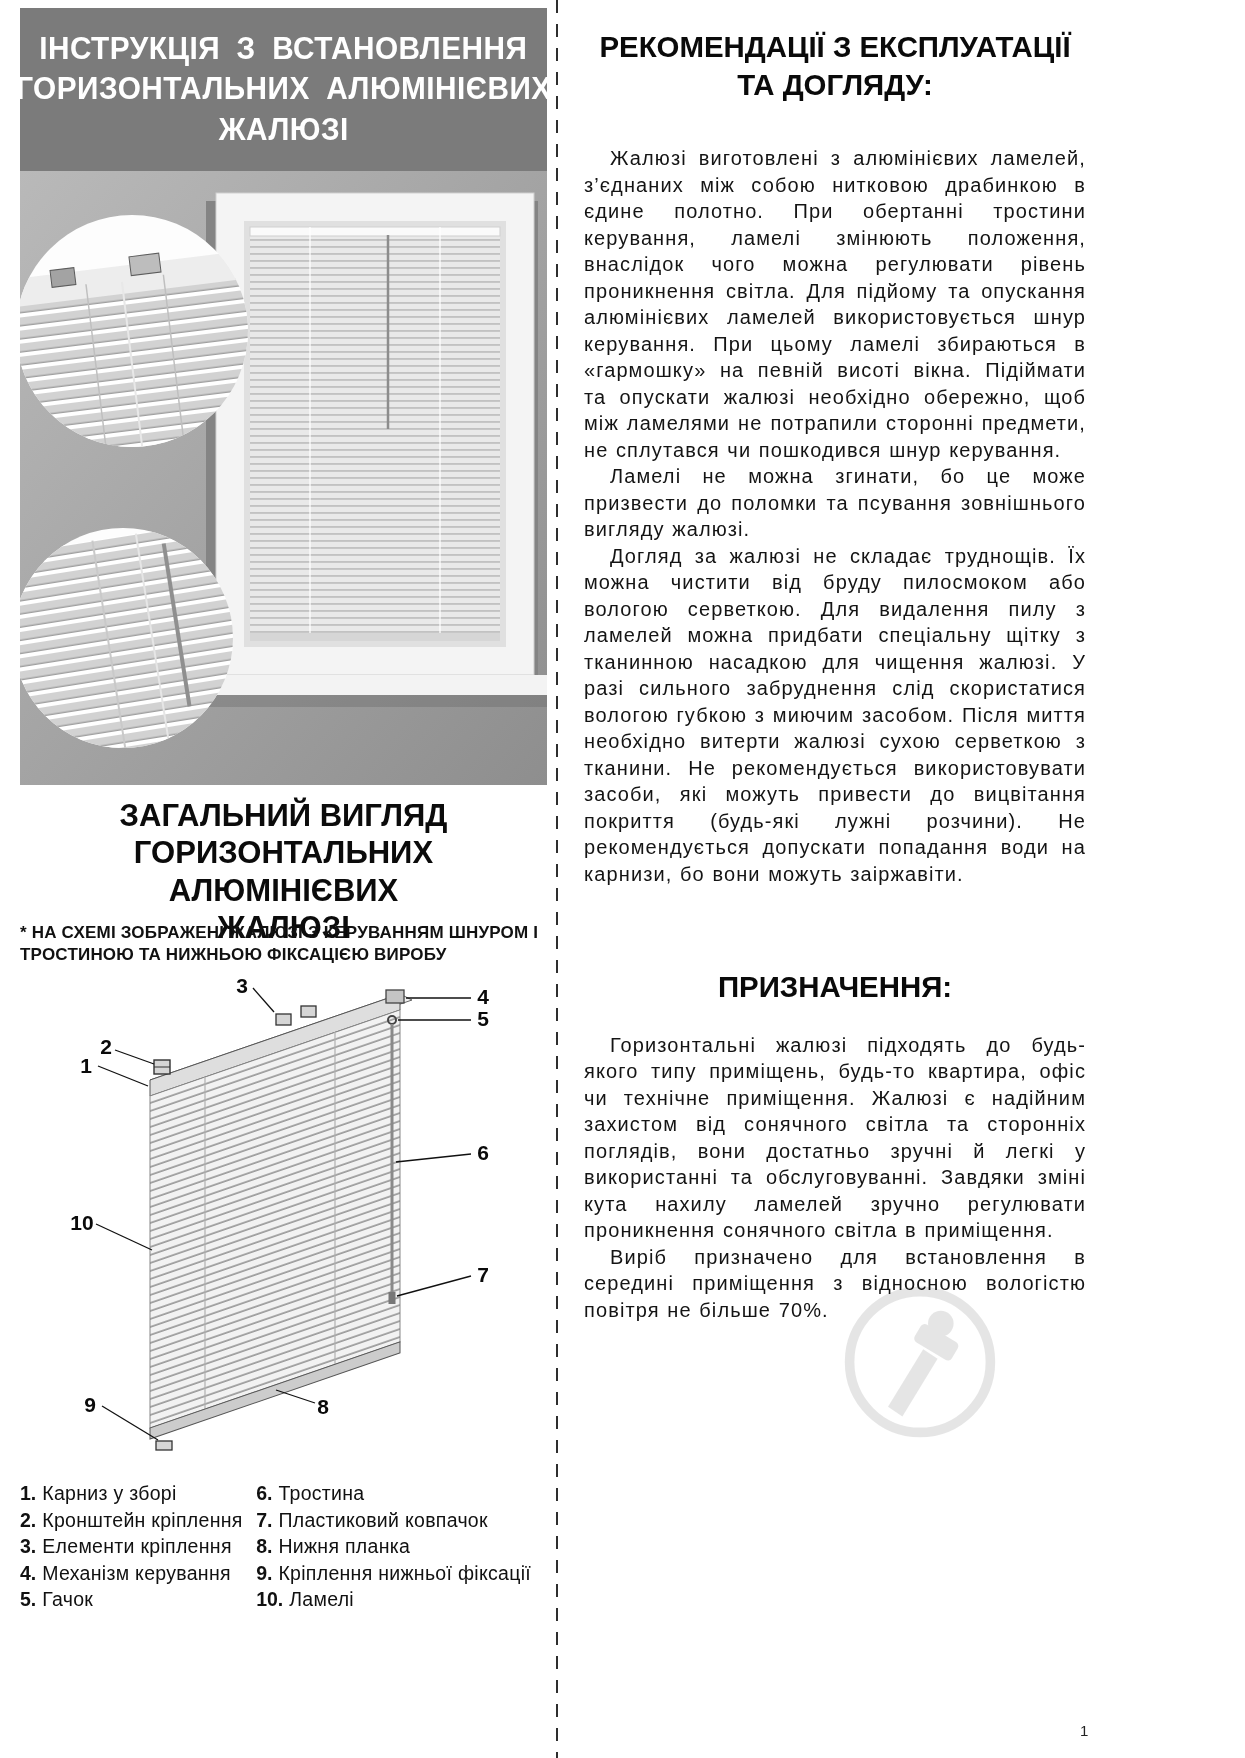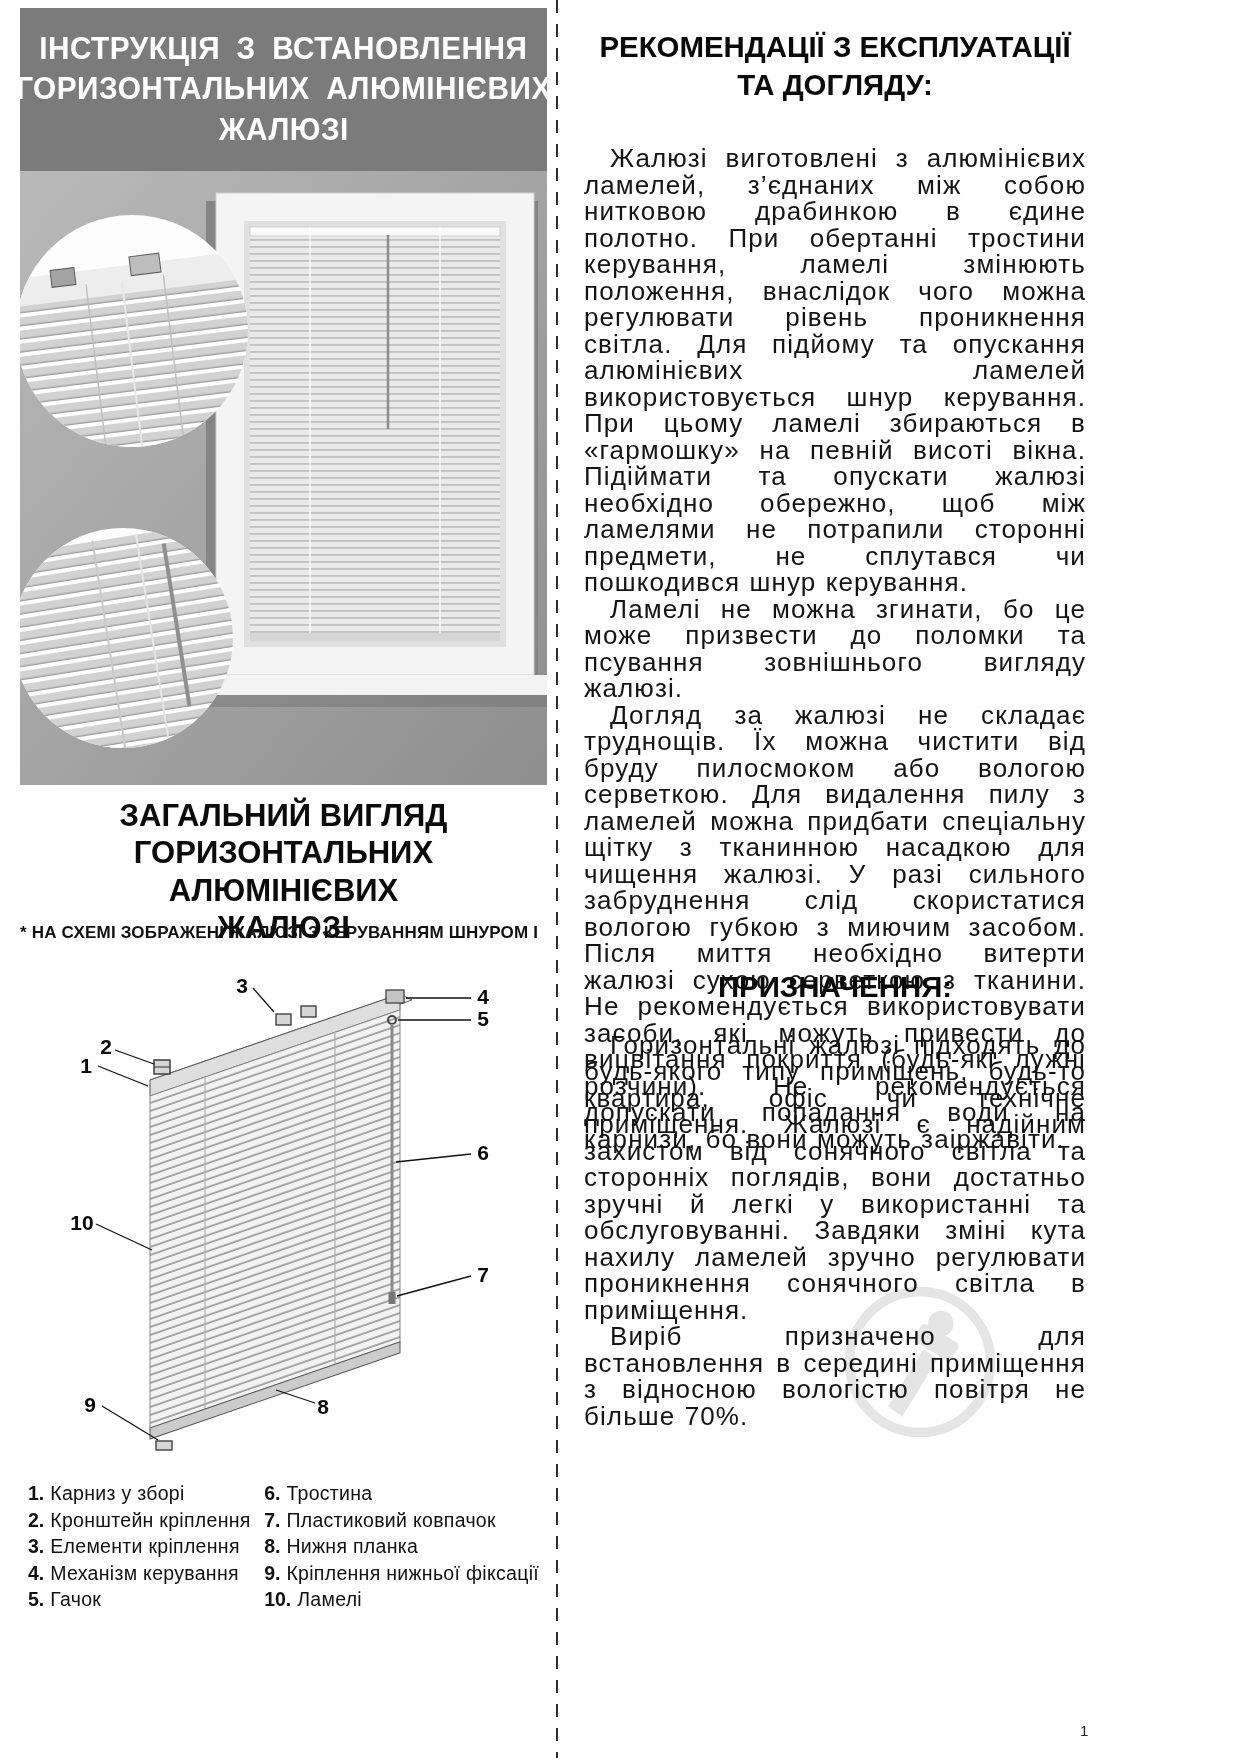--- a/index.html
+++ b/index.html
@@ -16,39 +16,39 @@
   .scene svg{display:block;}
 
   .overview-title{position:absolute;left:20px;top:797px;width:527px;text-align:center;
                   font-weight:700;font-size:32px;line-height:1.17;color:#0b0b0b;transform:scaleX(.97);}
   .overview-note{position:absolute;left:20px;top:922px;width:527px;text-align:left;
                  font-weight:700;font-size:17px;line-height:1.3;letter-spacing:.2px;}
 
   .diagram{position:absolute;left:20px;top:962px;width:527px;height:505px;}
   .dnum{font-family:"Liberation Sans",sans-serif;font-weight:700;font-size:21px;fill:#0a0a0a;}
 
-  .legend{position:absolute;left:28px;top:1480px;width:511px;display:flex;}
+  .legend{position:absolute;left:20px;top:1480px;width:511px;display:flex;}
   .legend-col{display:flex;flex-direction:column;}
   .legend-col.c1{width:238px;}
   .legend-item{font-size:19.5px;line-height:26.5px;white-space:nowrap;}
   .legend-item .ln{font-weight:700;margin-right:6px;}
   .legend-item .ll{font-weight:400;letter-spacing:.3px;}
 
   
   .separator{position:absolute;left:556px;top:0;width:2px;height:1758px;
              background:repeating-linear-gradient(180deg,#2e2e2e 0 13px,transparent 13px 24px);}
 
   
   .right-col{position:absolute;left:584px;top:28px;width:502px;}
   .purpose-col{position:absolute;left:584px;top:968px;width:502px;}
   .r-title{text-align:center;font-weight:700;font-size:30px;line-height:1.25;color:#0a0a0a;
            transform:scaleX(.98);}
   .right-col .r-title{margin-bottom:42px;}
   .purpose-col .r-title{margin-bottom:26px;}
-  .body-p{margin:0;font-size:26px;line-height:26.5px;letter-spacing:1.1px;word-spacing:1px;
+  .body-p{margin:0;font-size:20px;line-height:26.5px;letter-spacing:1.1px;word-spacing:1px;
           text-align:justify;text-indent:26px;color:#141414;}
 
   .page-number{position:absolute;left:1080px;top:1722px;font-size:15px;color:#222;}
 
   
   .wm{position:absolute;pointer-events:none;}
   .wm1{left:128px;top:95px;width:118px;height:118px;color:#ffffff;opacity:.34;}
   .wm2{left:840px;top:1282px;width:160px;height:160px;color:#8d8d8d;opacity:.22;}
 </style>
 </head>
@@ -147,20 +147,21 @@
   </div>
 
   <div class="overview-title">
     <div>ЗАГАЛЬНИЙ ВИГЛЯД</div>
     <div>ГОРИЗОНТАЛЬНИХ АЛЮМІНІЄВИХ</div>
     <div>ЖАЛЮЗІ</div>
   </div>
 
   <div class="overview-note">
     <div>* НА СХЕМІ ЗОБРАЖЕНІ ЖАЛЮЗІ З КЕРУВАННЯМ ШНУРОМ І</div>
+    <div>ТРОСТИНОЮ ТА НИЖНЬОЮ ФІКСАЦІЄЮ ВИРОБУ</div>
   </div>
 
   <div class="diagram">
     <svg width="527" height="505" viewBox="0 0 527 505">
       <defs>
         <pattern id="lamP" width="8" height="8" patternUnits="userSpaceOnUse">
           <rect width="8" height="8" fill="#f2f2f2"></rect>
           <rect y="6.2" width="8" height="1.8" fill="#9b9b9b"></rect>
         </pattern>
       </defs>

